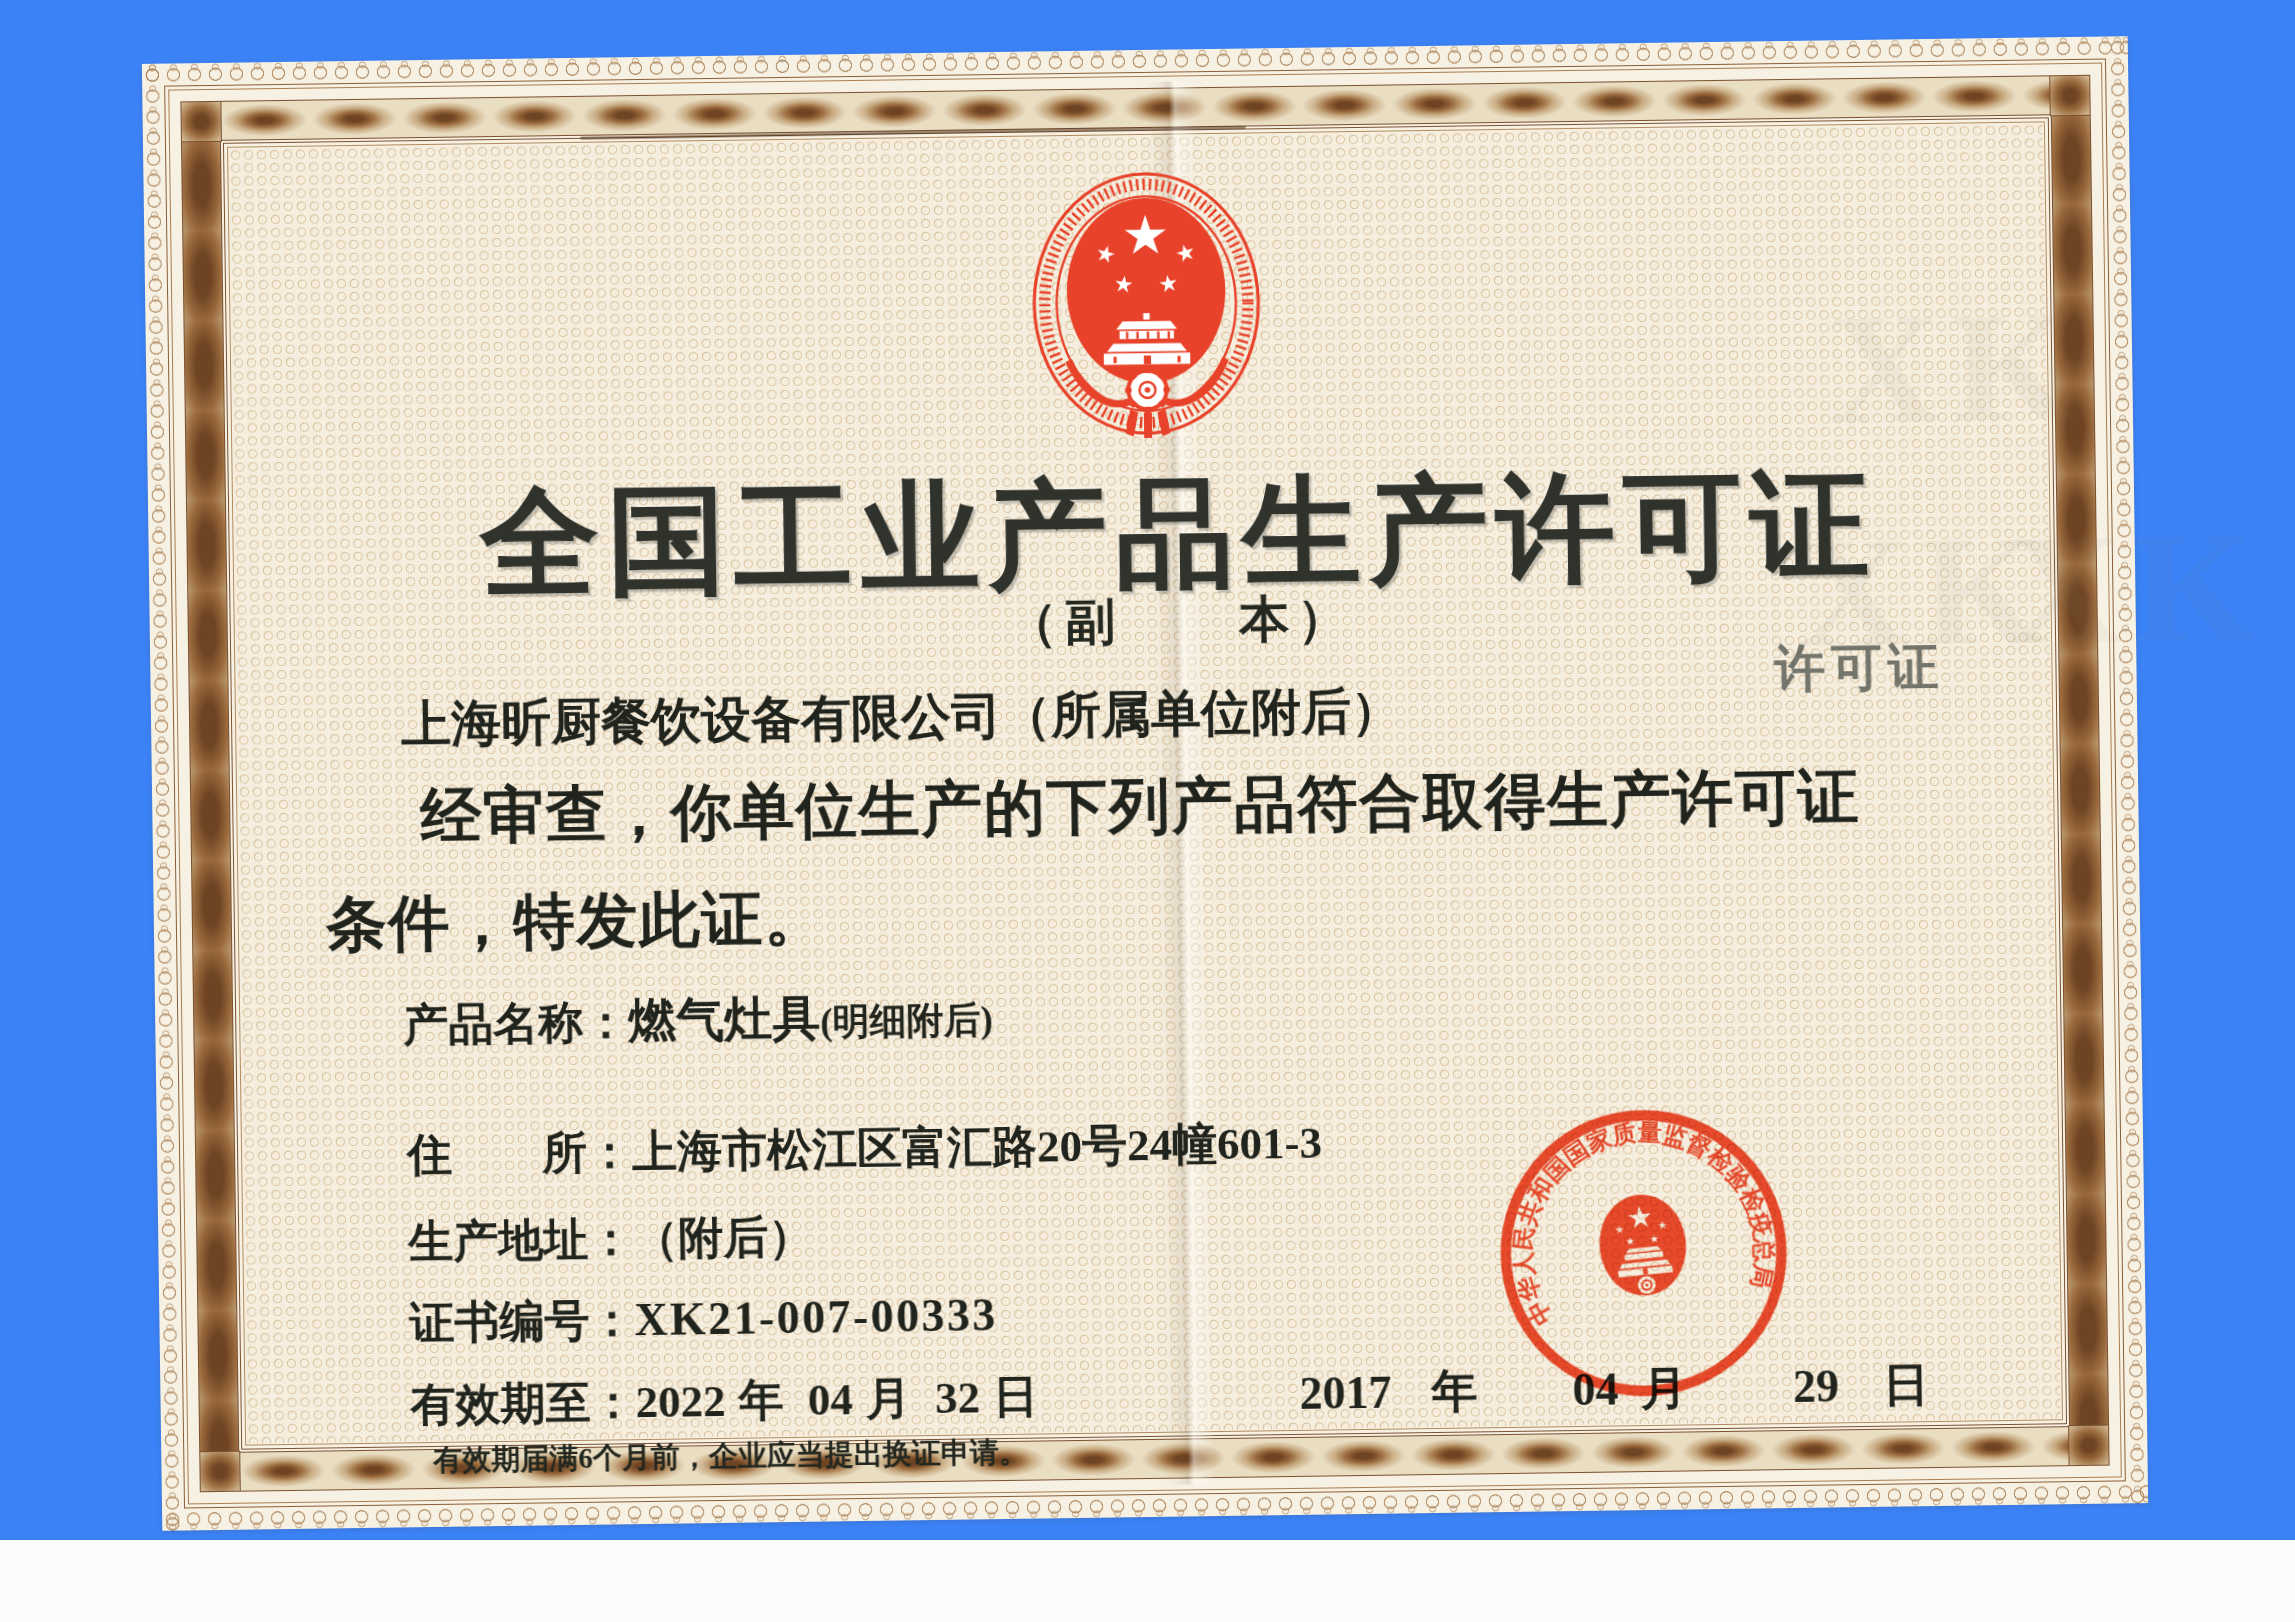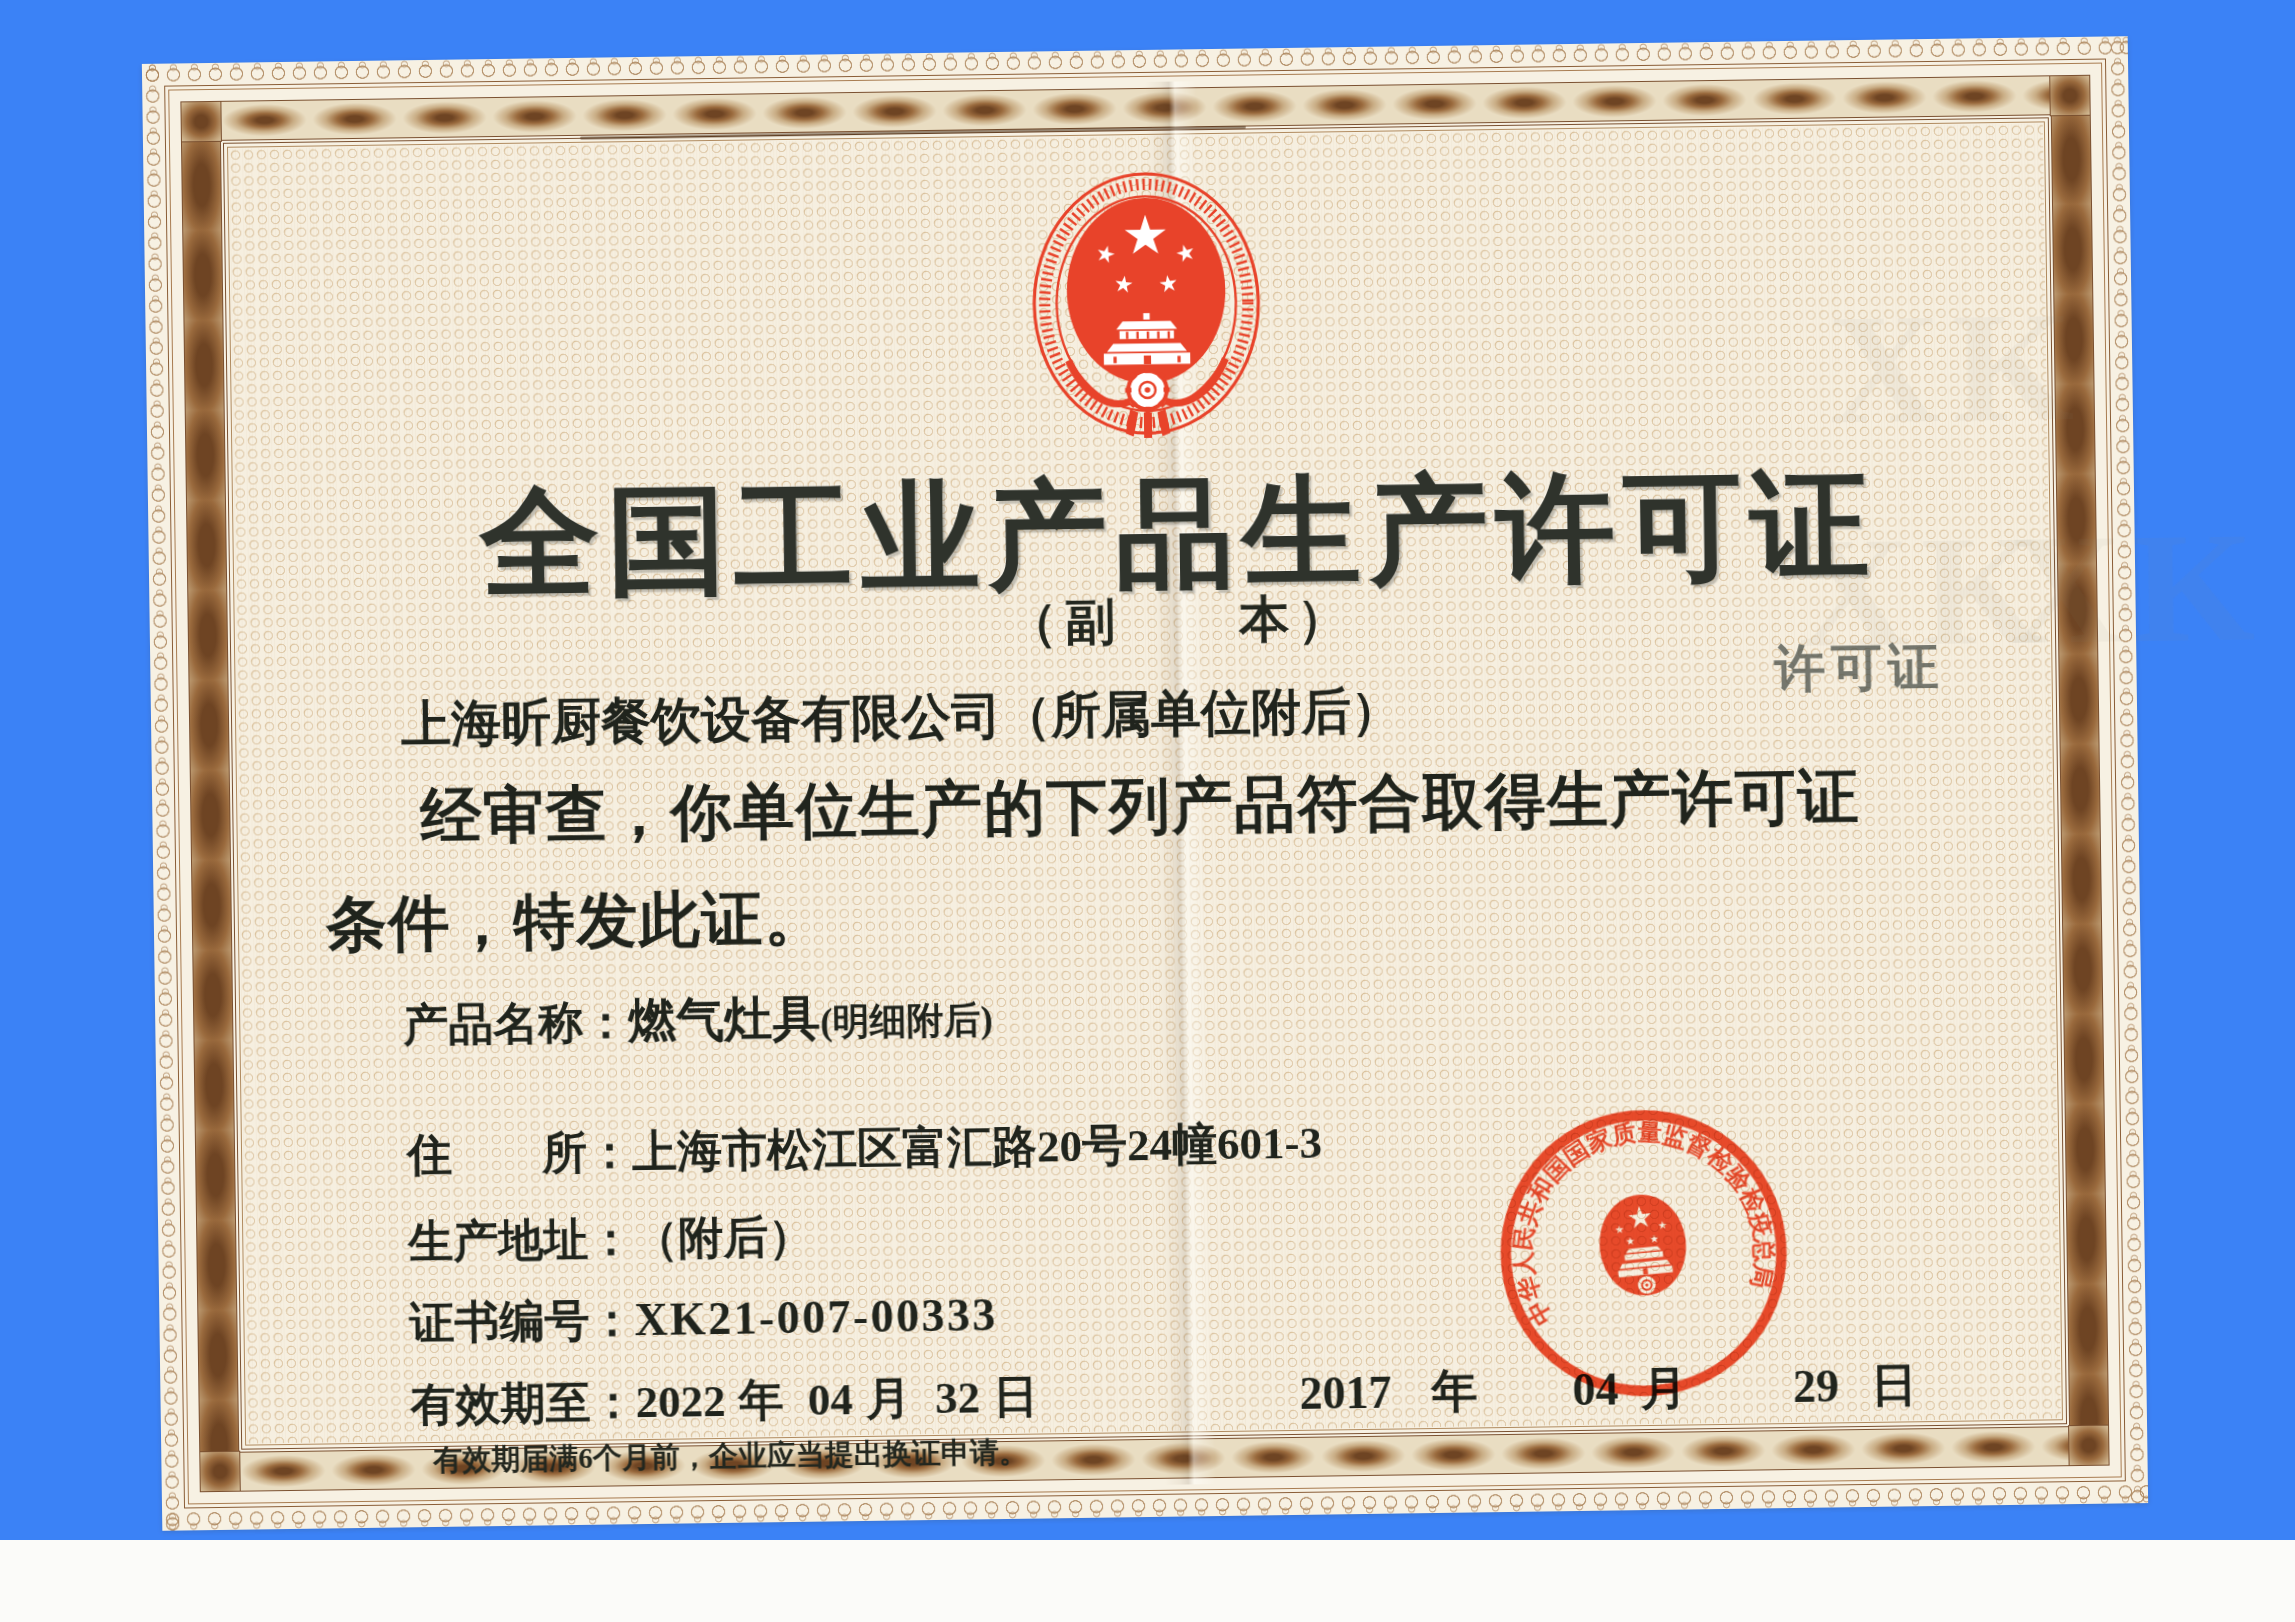--- a/index.html
+++ b/index.html
@@ -74,21 +74,21 @@
   .line-product .fl-note{font-size:37px;font-weight:900;}
   .line-residence{left:250px;top:1065px;}
   .line-prodaddr{left:250px;top:1152px;}
   .line-certno{left:250px;top:1233px;}
   .line-certno .fl-value{font-size:46px;letter-spacing:2.4px;}
   .line-expiry{left:250px;top:1315px;}
   .line-expiry .fl-value span{margin-right:13px;}
   .issue-date{position:absolute;left:1139px;top:1315px;font-size:46px;font-weight:700;color:#20241d;white-space:nowrap;}
   .issue-date span{display:inline-block;}
   .iy{margin-right:40px;} .iyc{margin-right:95px;} .im{margin-right:22.4px;}
-  .imc{margin-right:106px;} .id{margin-right:32px;}
+  .imc{margin-right:106px;} .id{margin-right:44px;}
   .footnote{position:absolute;left:272px;top:1381px;font-size:29px;font-weight:600;color:#23271f;white-space:nowrap;}
   
   .seal{position:absolute;left:1336px;top:1061px;width:298px;height:298px;
       transform:rotate(-5deg);mix-blend-mode:multiply;opacity:.95;}
 </style>
 </head>
 <body>
 
 <div class="stage">
   <div class="page">

